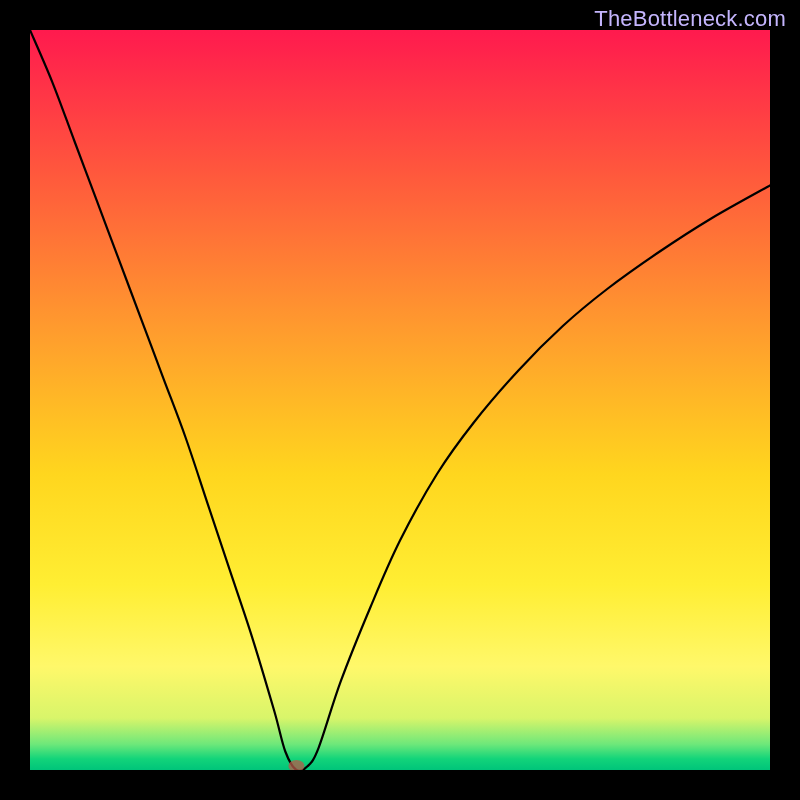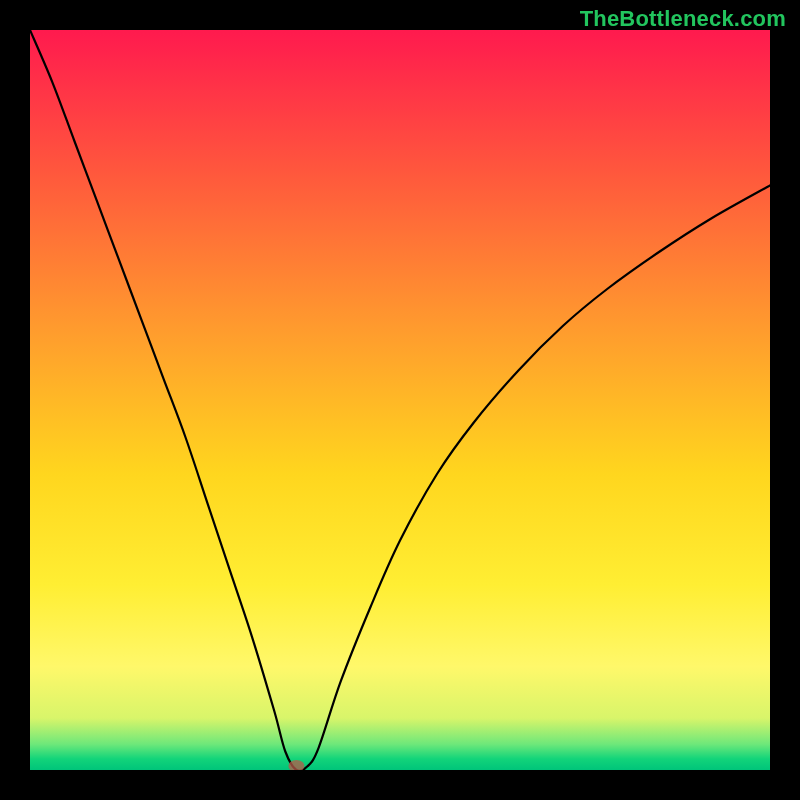--- a/index.html
+++ b/index.html
@@ -14,23 +14,23 @@
   .frame {
     position: relative;
     width: 800px;
     height: 800px;
     background: #000000;
   }
   .watermark {
     position: absolute;
     top: 6px;
     right: 14px;
-    color: #22c55e;
+    color: #c4b5fd;
     font-size: 22px;
-    font-weight: 700;
+    font-weight: 400;
     letter-spacing: 0.2px;
     user-select: none;
   }
   .plot-wrap {
     position: absolute;
     top: 30px;
     left: 30px;
     width: 740px;
     height: 740px;
   }

